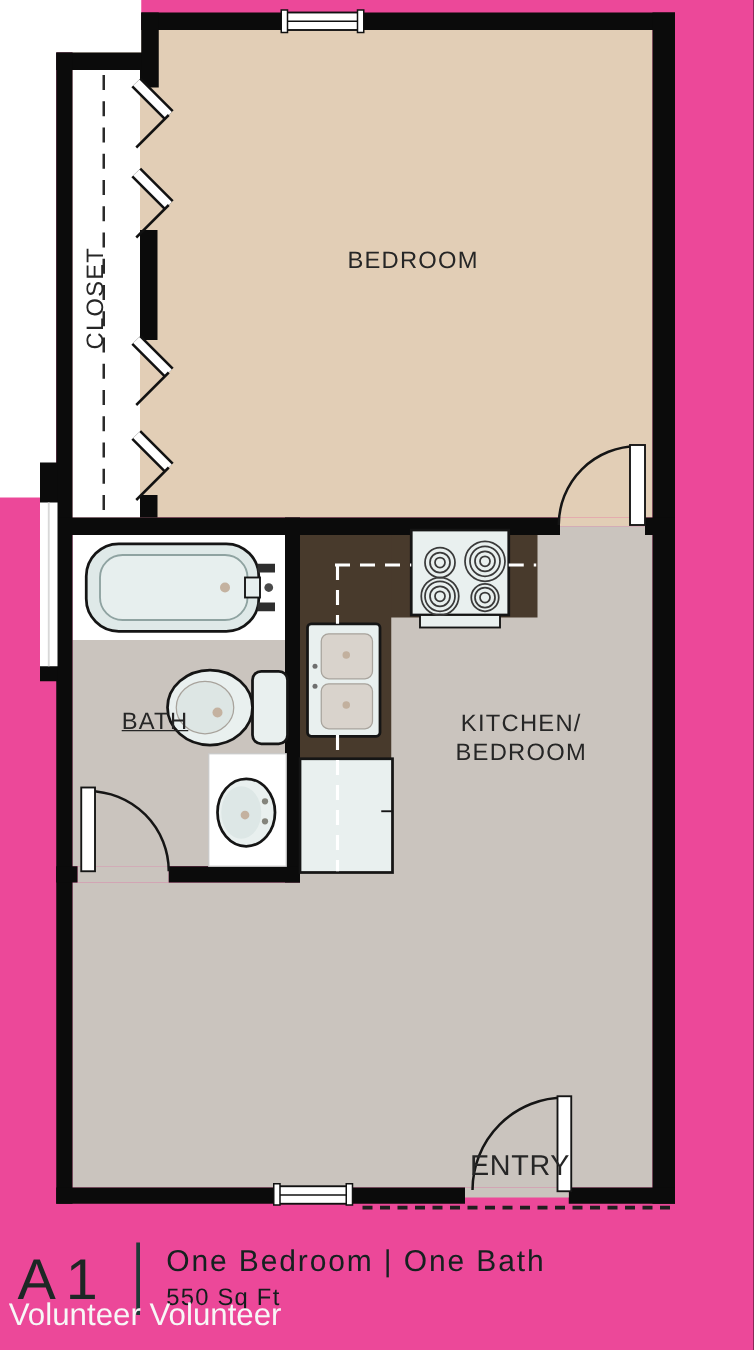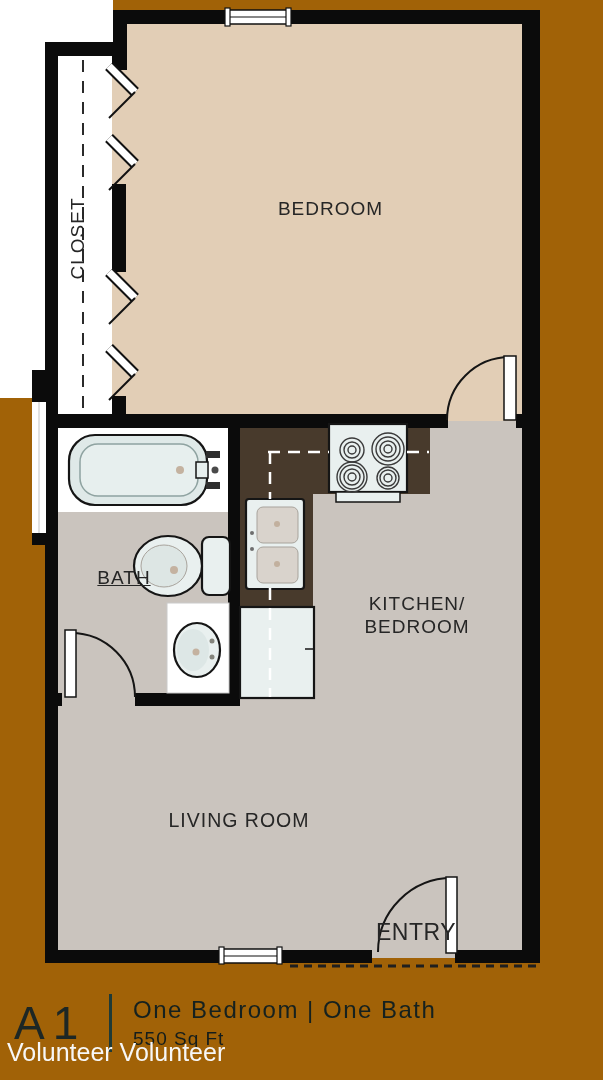--- a/index.html
+++ b/index.html
@@ -1,16 +1,16 @@
 <!DOCTYPE html>
 <html style="--wall: #0b0b0b; --tan: #e2ceb6; --floor: #cac4be; --counter: #483a2c; --fixture: #e9f0ef; --basin: #d9d3cc; --white: #ffffff; --label: #262626; --footerUnit: #1d2725; --footerDivider: #1e3a37; --footerTitle: #15211f; --footerArea: #131d1c; --company: #f7f7f7;"><head>
 <meta charset="utf-8">
 <style>
   html,body{margin:0;padding:0;background:#000;}
-  .stage{position:relative;width:603px;height:1080px;background:#a16207;overflow:hidden;
+  .stage{position:relative;width:603px;height:1080px;background:#ec4899;overflow:hidden;
          font-family:"Liberation Sans",sans-serif;}
   .abs{position:absolute;}
   .room-label{position:absolute;color:var(--label,#262626);font-size:19px;letter-spacing:1px;
               text-align:center;line-height:23px;}
   .closet-label{transform:rotate(-90deg);transform-origin:center;}
   .footer-unit{position:absolute;left:14px;top:996px;font-size:46px;letter-spacing:8px;
                color:var(--footerUnit,#1d2725);text-align:center;}
   .footer-divider{position:absolute;left:109px;top:994px;width:3px;height:58px;
                   background:var(--footerDivider,#1e3a37);}
   .footer-title{position:absolute;left:133px;top:996px;font-size:24px;letter-spacing:1.5px;
@@ -196,25 +196,24 @@
       <path class="arc" d="M 452 878 A 74 74 0 0 0 378 952"></path>
       <rect class="leaf" x="446" y="877" width="11" height="76"></rect>
     </g>
 
     <line x1="290" y1="966" x2="540" y2="966" stroke="#1f1f1f" stroke-width="3" stroke-dasharray="8 6"></line>
   </svg>
 
   <div class="room-label" style="left:253px;top:197px;width:155px;">BEDROOM</div>
   <div class="room-label closet-label" style="left:32px;top:227px;width:90px;">CLOSET</div>
   <div class="room-label" style="left:84px;top:566px;width:80px;text-decoration:underline;">BATH</div>
-  <div class="room-label" style="left:347px;top:592px;width:140px;">
+  <div class="room-label" style="left:347px;top:568px;width:140px;">
     <span>KITCHEN/</span><br>
     <span>BEDROOM</span>
   </div>
-  <div class="room-label" style="left:159px;top:809px;width:160px;font-size:19.5px;">LIVING ROOM</div>
   <div class="room-label" style="left:376px;top:921px;width:70px;font-size:23px;letter-spacing:0.5px;">ENTRY</div>
 
   <div>
     <div class="footer-unit">A1</div>
     <div class="footer-divider"></div>
     <div class="footer-title">One Bedroom | One Bath</div>
     <div class="footer-area">550 Sq Ft</div>
     <div class="footer-company">Volunteer Volunteer</div>
   </div>
 

